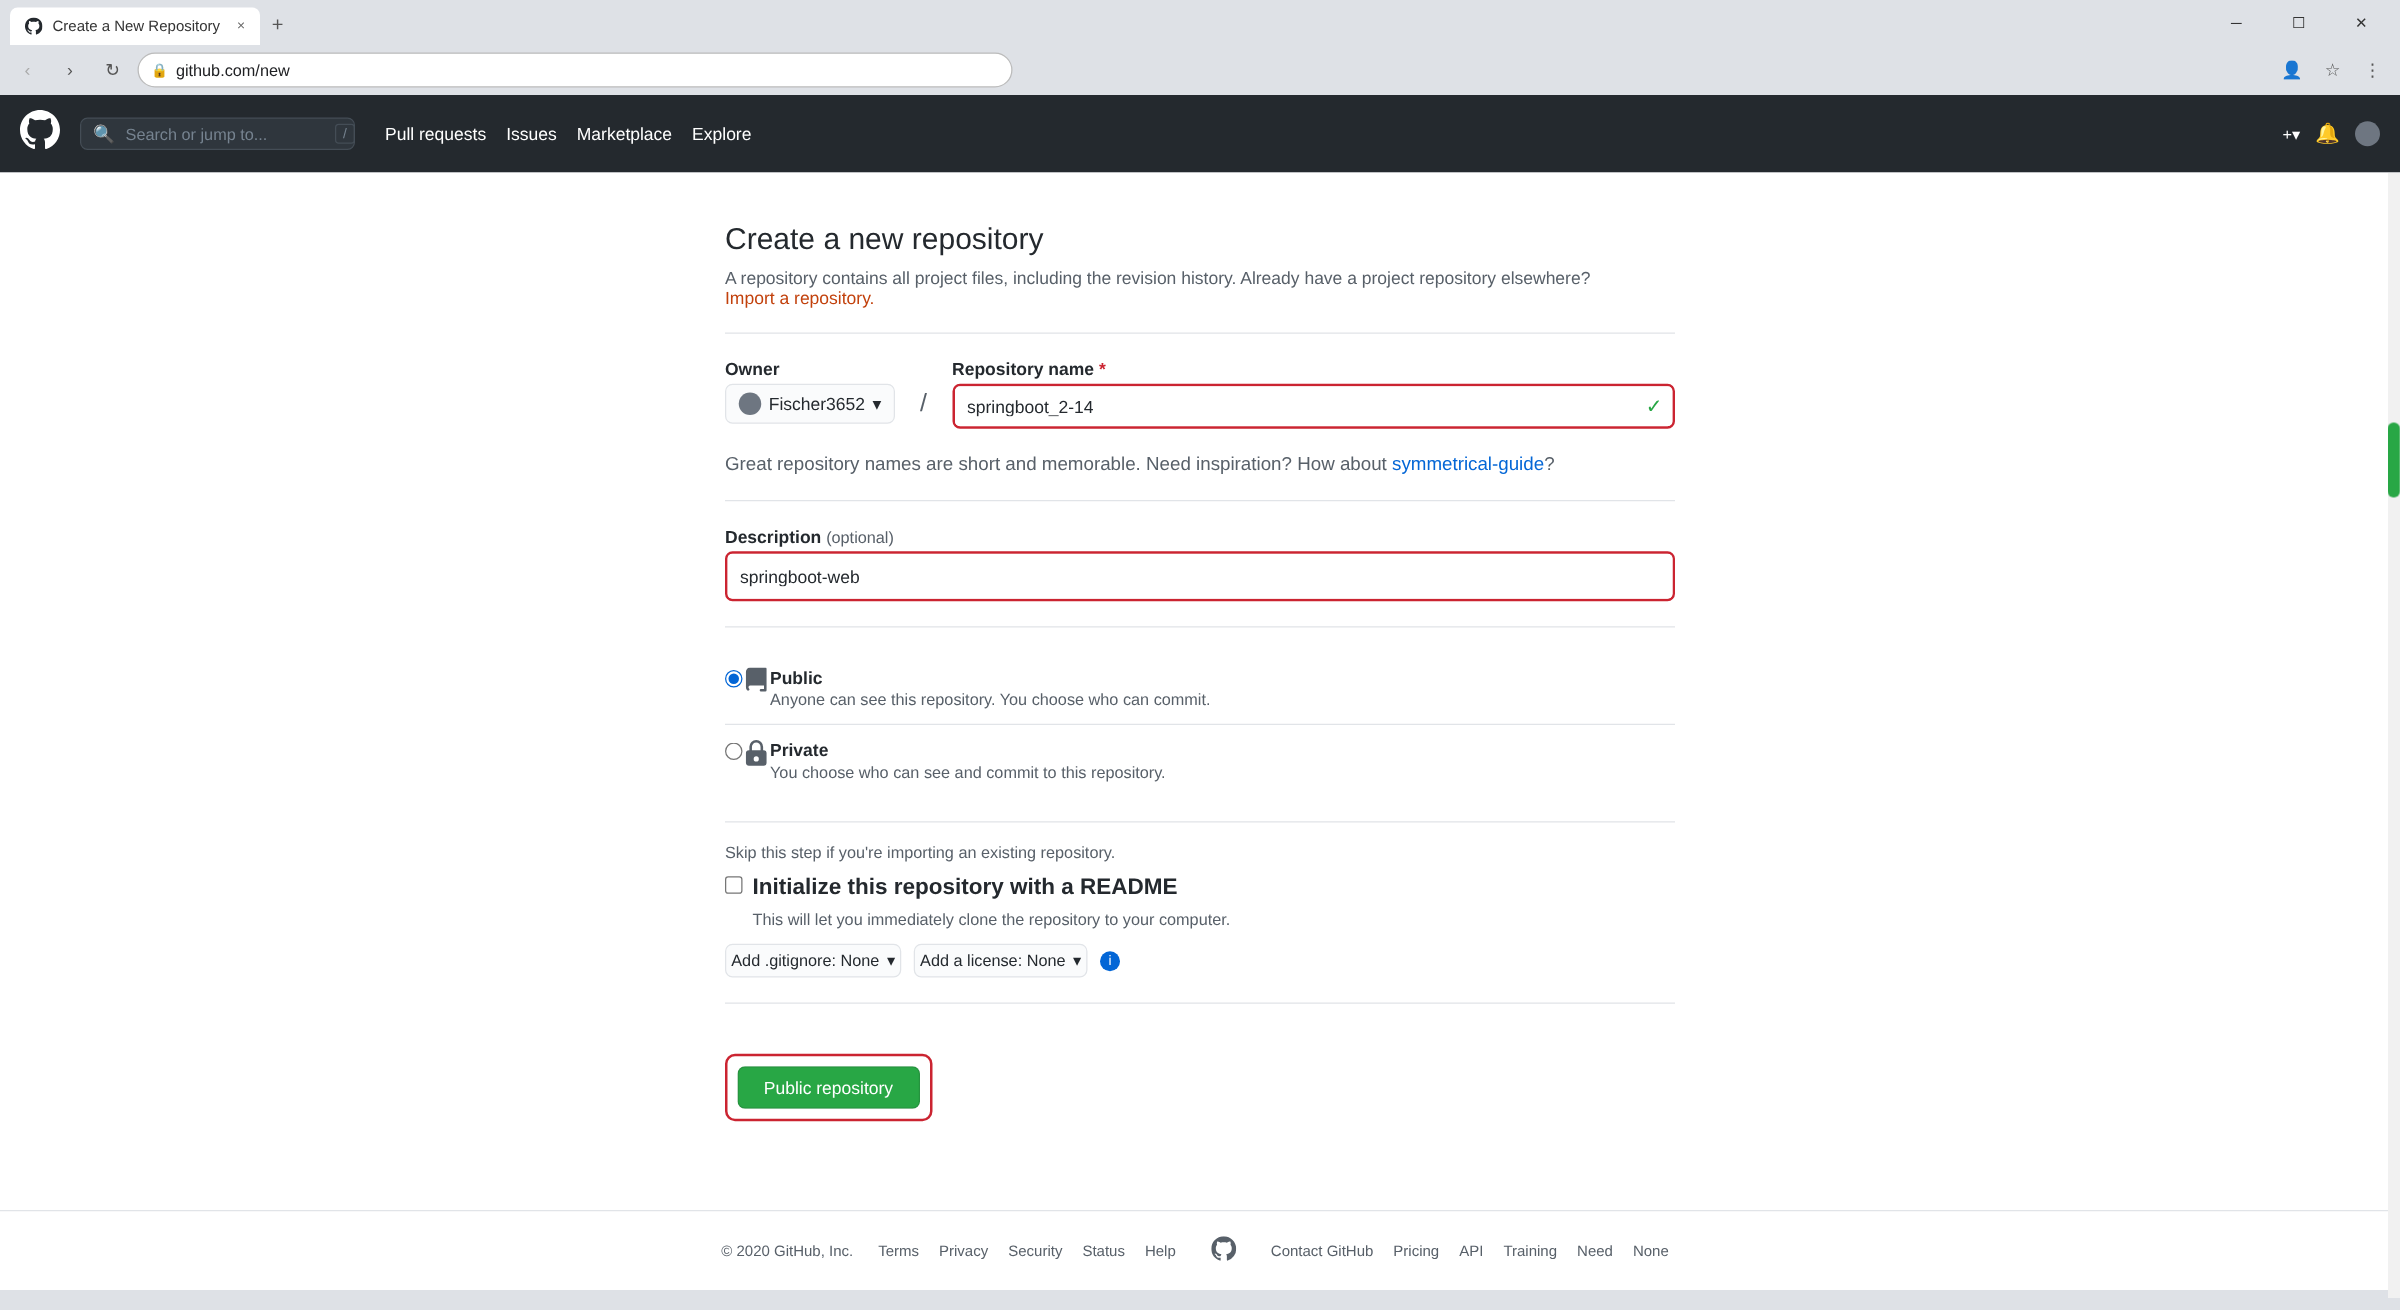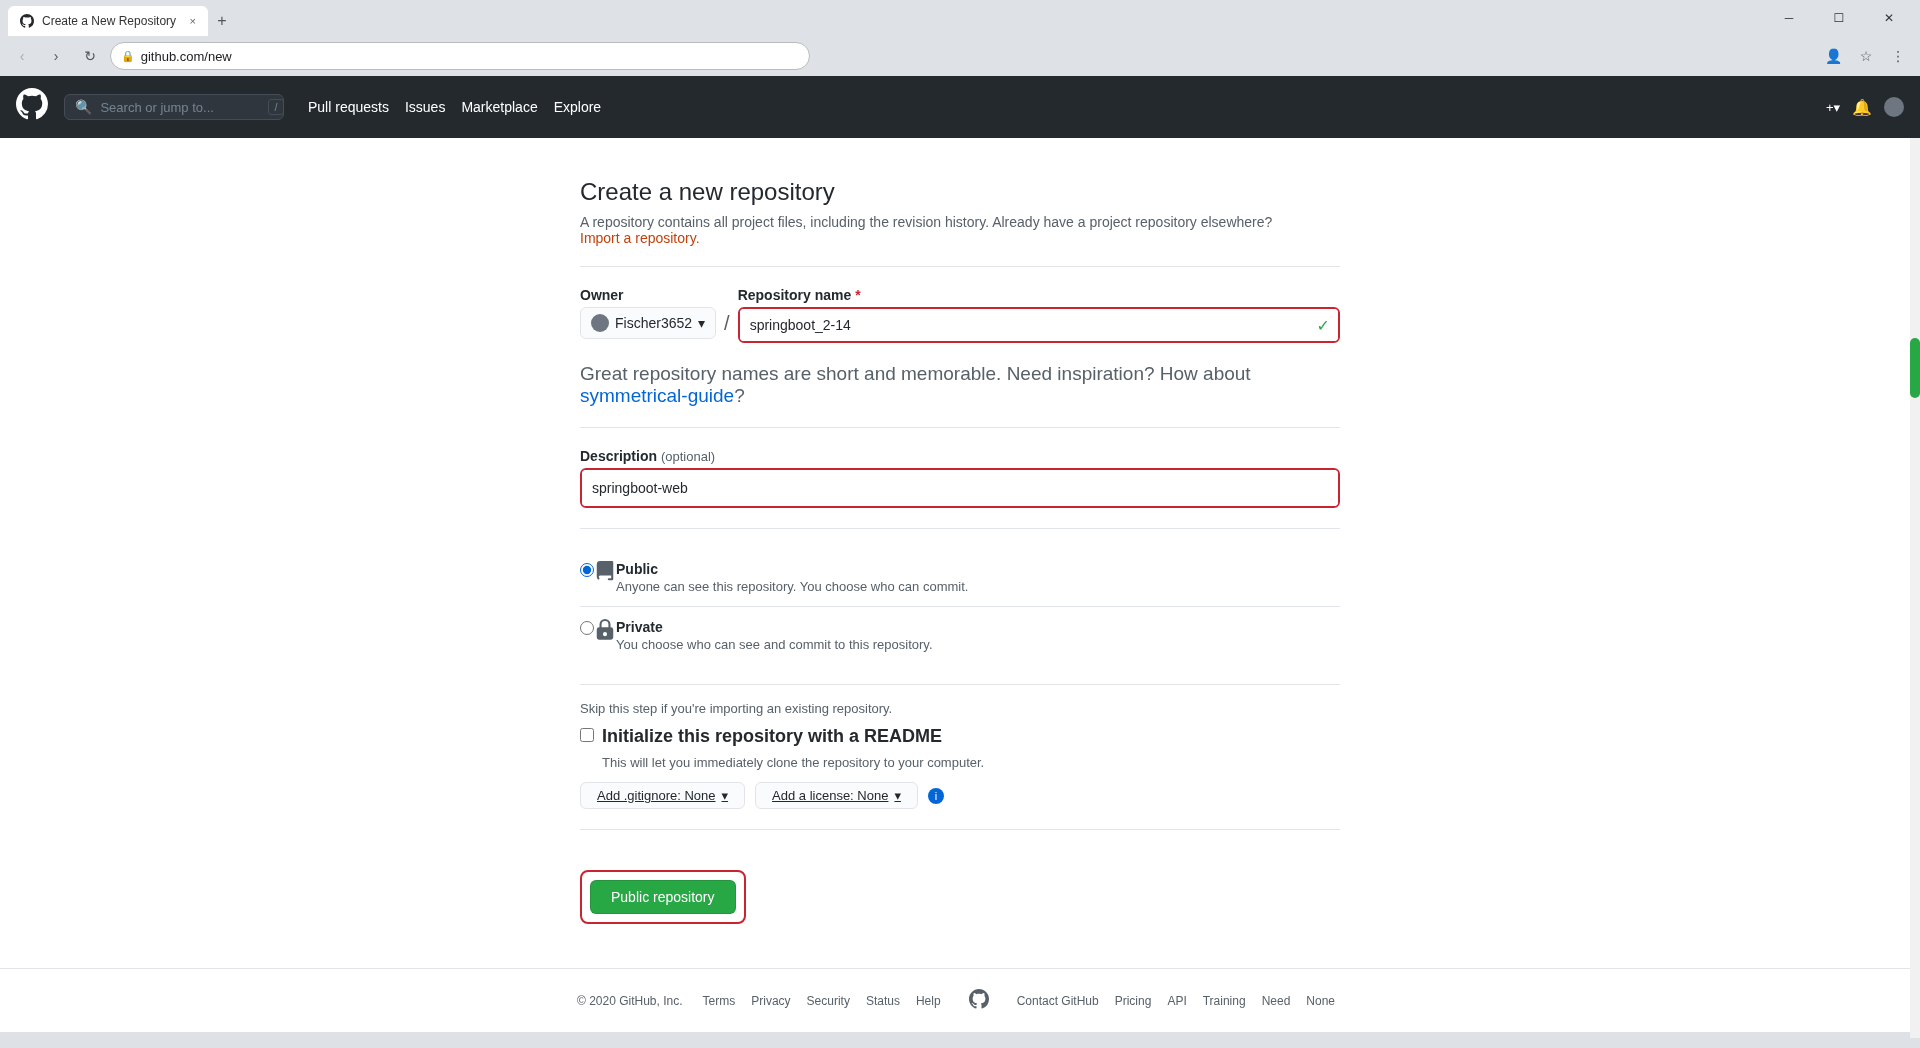--- a/index.html
+++ b/index.html
@@ -238,21 +238,21 @@
     .form-divider {
       border: none;
       border-top: 1px solid #e1e4e8;
       margin: 20px 0;
     }
 
     
     .owner-repo-row {
       display: flex;
       align-items: flex-start;
-      gap: 8px;
+      gap: 20px;
       margin-bottom: 20px;
     }
     .form-group {
       display: flex;
       flex-direction: column;
       gap: 4px;
     }
     .form-label {
       font-size: 14px;
       font-weight: 600;
@@ -313,21 +313,21 @@
     .repo-name-check {
       position: absolute;
       right: 8px;
       top: 50%;
       transform: translateY(-50%);
       color: #28a745;
       font-size: 16px;
     }
 
     .repo-name-hint {
-      font-size: 19px;
+      font-size: 15px;
       color: #586069;
       margin-top: 6px;
     }
     .repo-name-hint a {
       color: #0366d6;
       text-decoration: none;
     }
 
     
     .description-group {
@@ -433,28 +433,27 @@
     .dropdown-row {
       display: flex;
       align-items: center;
       gap: 10px;
       margin-top: 12px;
     }
     .dropdown-btn {
       display: flex;
       align-items: flex-end;
       gap: 6px;
-      padding: 5px 16px;
+      padding: 5px 4px;
       border: 1px solid #e1e4e8;
       border-radius: 6px;
       background: #fafbfc;
       cursor: pointer;
       font-size: 13px;
       color: #24292e;
-      text-decoration: underline;
     }
     .info-icon {
       width: 16px;
       height: 16px;
       border-radius: 50%;
       background: #0366d6;
       color: #fff;
       font-size: 11px;
       display: flex;
       align-items: center;

